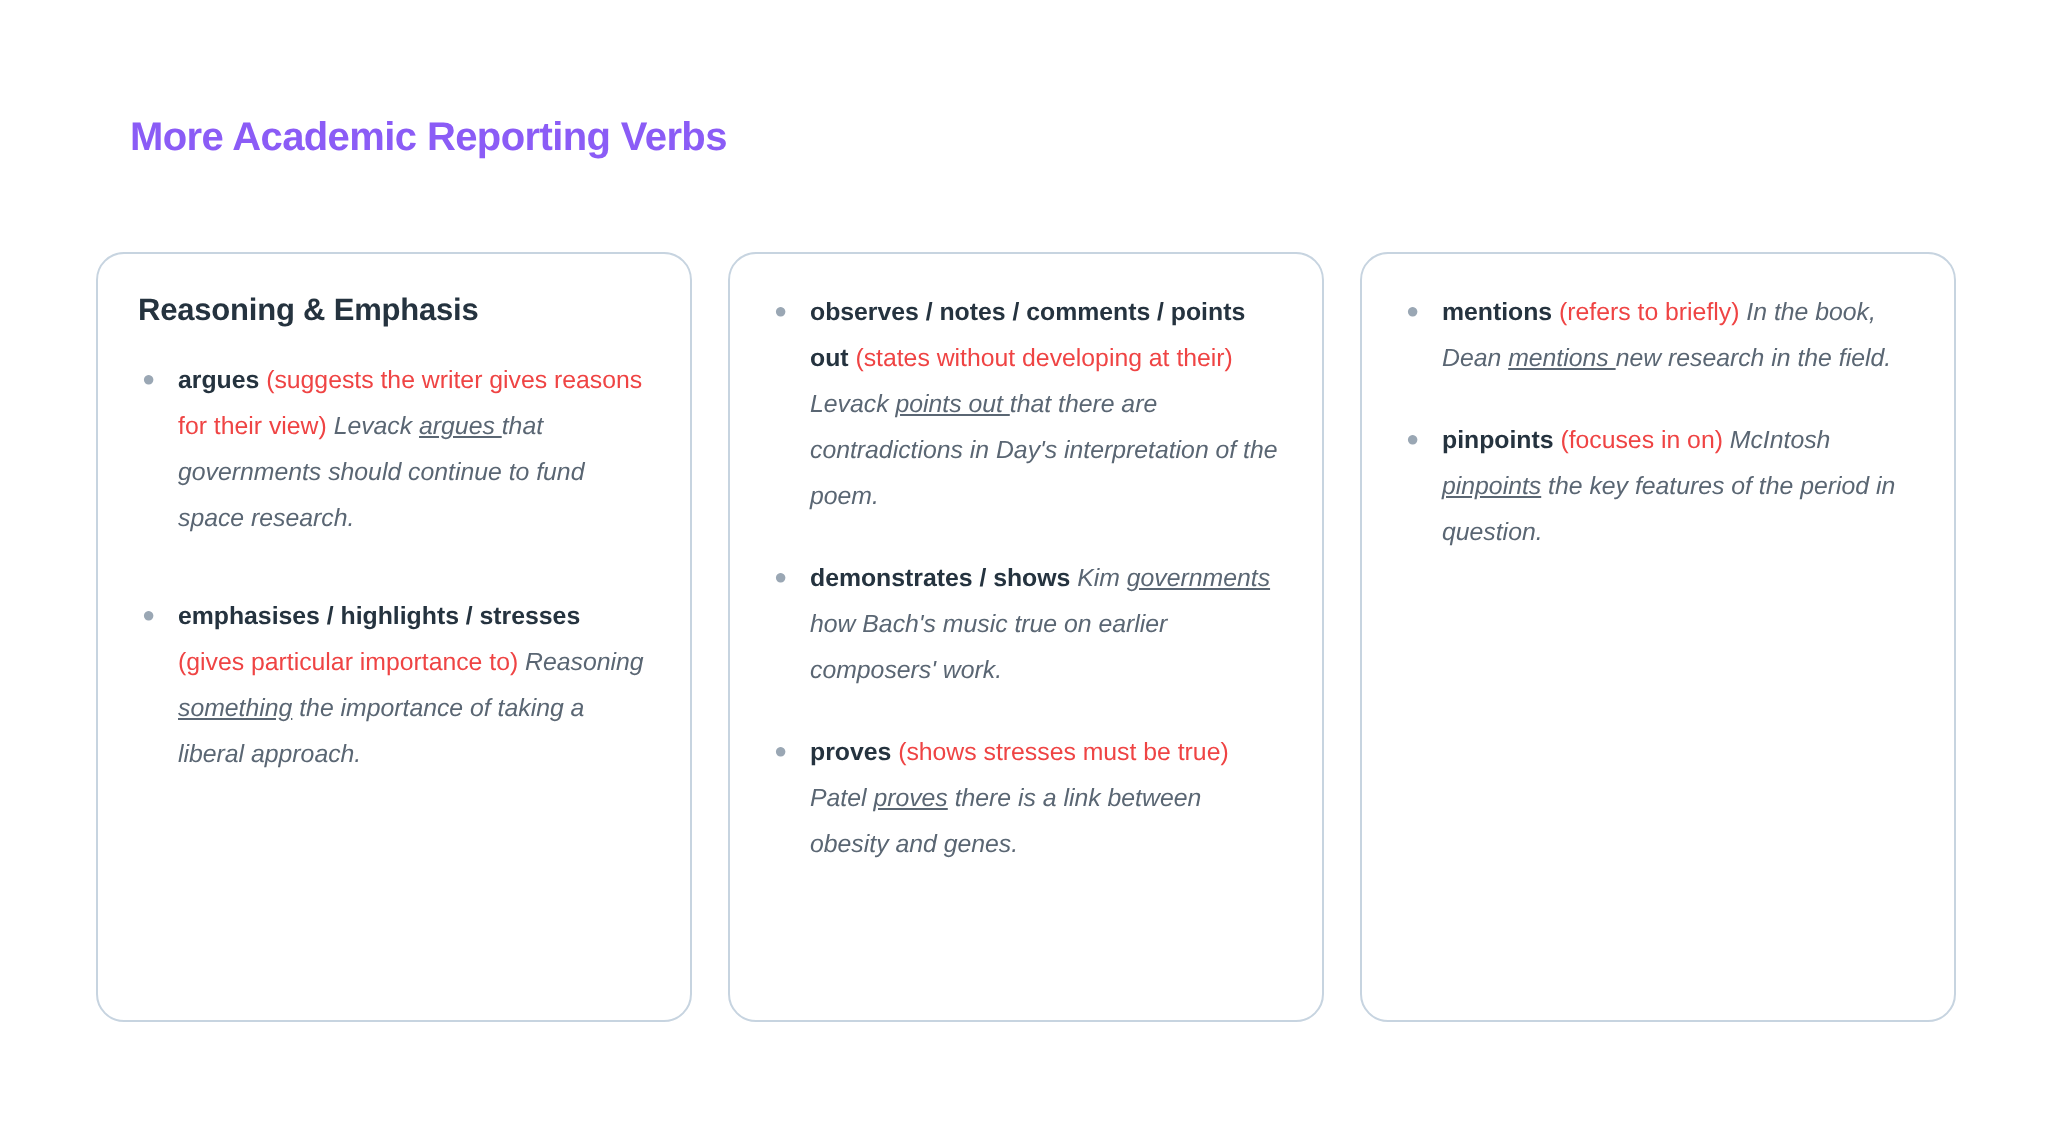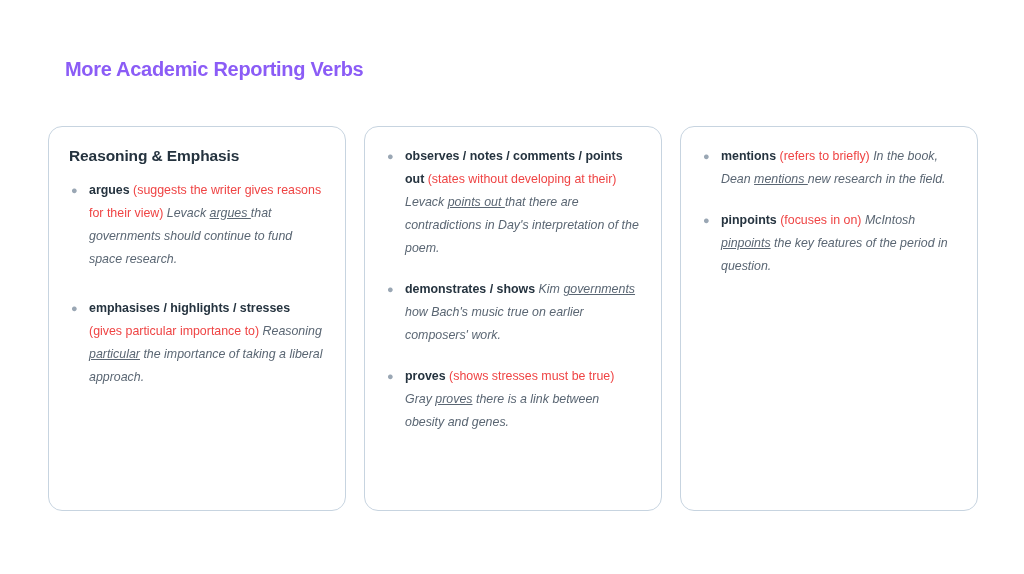--- a/index.html
+++ b/index.html
@@ -103,39 +103,39 @@
     <div class="card card-1">
       <div class="card-title">Reasoning &amp; Emphasis</div>
 
       <div class="entry">
         <div class="bullet">●</div>
         <div class="entry-text"><span class="verb">argues</span><span class="gloss"> (suggests the writer gives reasons for their view) </span><span class="example">Levack </span><u class="example">argues </u><span class="example">that governments should continue to fund space research.</span></div>
       </div>
 
       <div class="entry">
         <div class="bullet">●</div>
-        <div class="entry-text"><span class="verb">emphasises / highlights / stresses</span><span class="gloss"> (gives particular importance to) </span><span class="example">Reasoning </span><u class="example">particular</u><span class="example"> the importance of taking a liberal approach.</span></div>
+        <div class="entry-text"><span class="verb">emphasises / highlights / stresses</span><span class="gloss"> (gives particular importance to) </span><span class="example">Reasoning </span><u class="example">something</u><span class="example"> the importance of taking a liberal approach.</span></div>
       </div>
     </div>
 
     <div class="card card-2">
 
       <div class="entry">
         <div class="bullet">●</div>
         <div class="entry-text"><span class="verb">observes / notes / comments / points out</span><span class="gloss"> (states without developing at their) </span><span class="example">Levack </span><u class="example">points out </u><span class="example">that there are contradictions in Day's interpretation of the poem.</span></div>
       </div>
 
       <div class="entry">
         <div class="bullet">●</div>
         <div class="entry-text"><span class="verb">demonstrates / shows</span><span class="gloss"> </span><span class="example">Kim </span><u class="example">governments </u><span class="example">how Bach's music true on earlier composers' work.</span></div>
       </div>
 
       <div class="entry">
         <div class="bullet">●</div>
-        <div class="entry-text"><span class="verb">proves</span><span class="gloss"> (shows stresses must be true) </span><span class="example">Gray </span><u class="example">proves</u><span class="example"> there is a link between obesity and genes.</span></div>
+        <div class="entry-text"><span class="verb">proves</span><span class="gloss"> (shows stresses must be true) </span><span class="example">Patel </span><u class="example">proves</u><span class="example"> there is a link between obesity and genes.</span></div>
       </div>
     </div>
 
     <div class="card card-3">
 
       <div class="entry">
         <div class="bullet">●</div>
         <div class="entry-text"><span class="verb">mentions</span><span class="gloss"> (refers to briefly) </span><span class="example">In the book, Dean </span><u class="example">mentions </u><span class="example">new research in the field.</span></div>
       </div>
 

